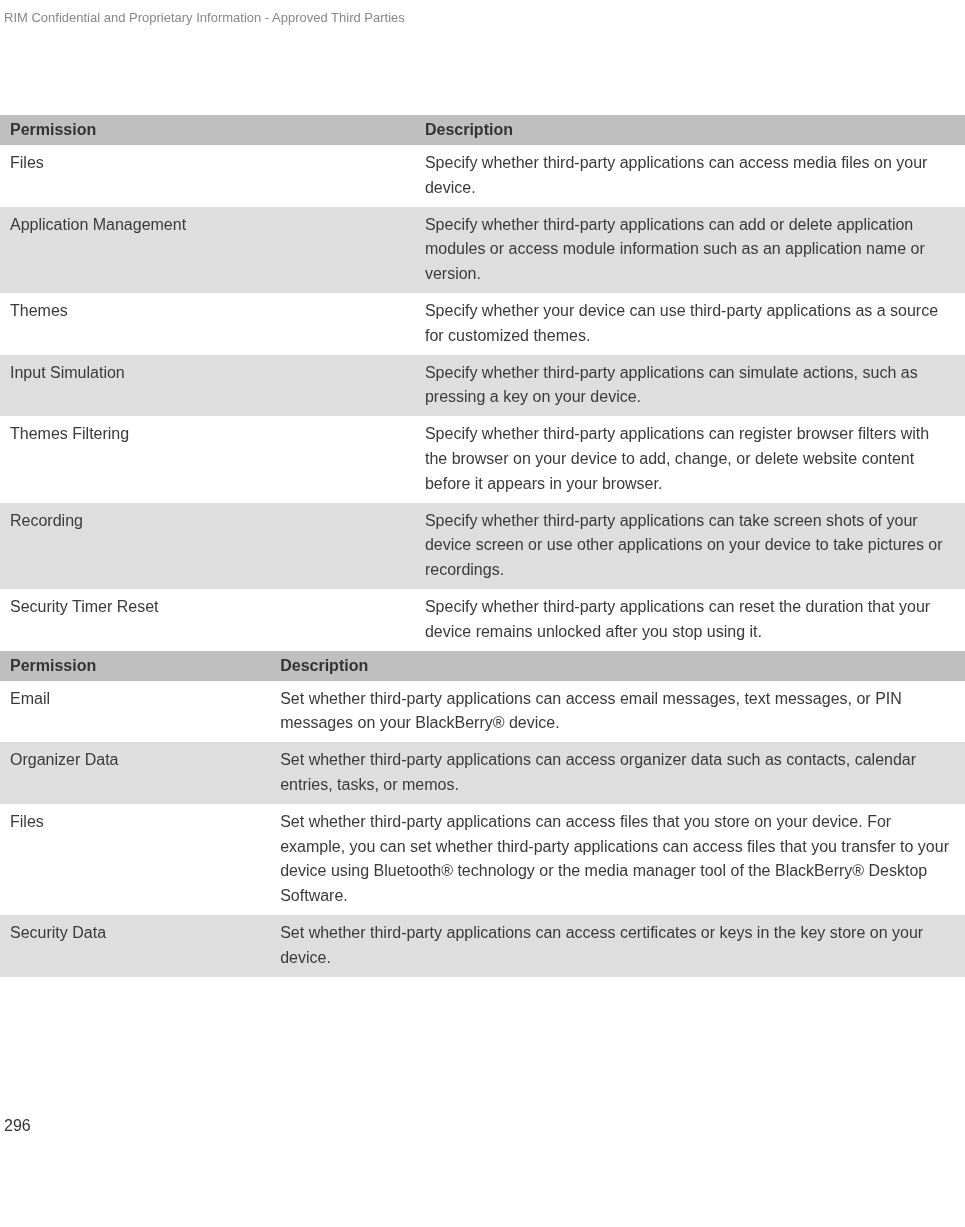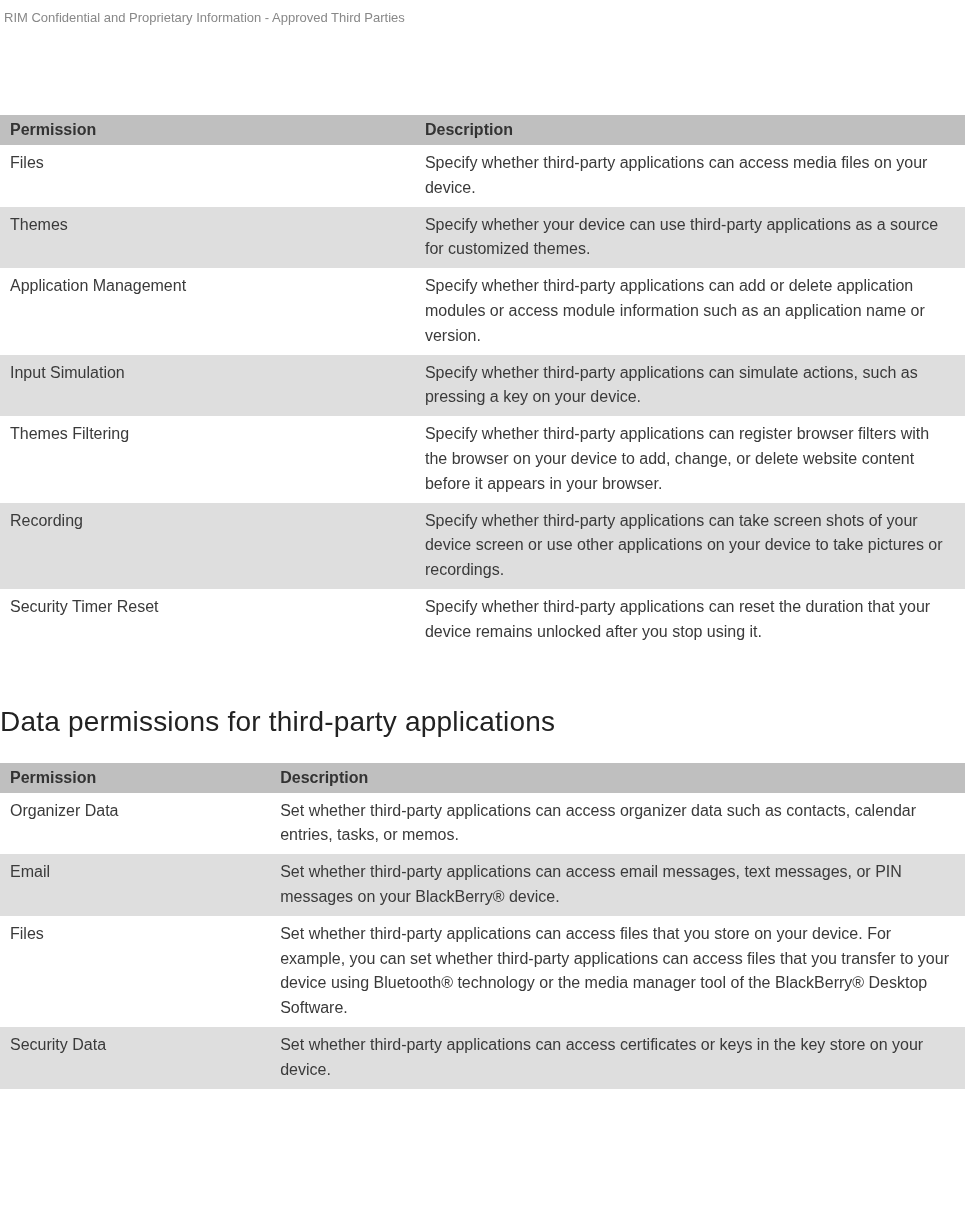--- a/index.html
+++ b/index.html
@@ -70,63 +70,62 @@
         <th>Permission</th>
         <th>Description</th>
       </tr>
     </thead>
     <tbody>
       <tr>
         <td>Files</td>
         <td>Specify whether third-party applications can access media files on your device.</td>
       </tr>
       <tr>
+        <td>Application Management</td>
+        <td>Specify whether third-party applications can add or delete application modules or access module information such as an application name or version.</td>
+      </tr>
+      <tr>
         <td>Themes</td>
         <td>Specify whether your device can use third-party applications as a source for customized themes.</td>
-      </tr>
-      <tr>
-        <td>Application Management</td>
-        <td>Specify whether third-party applications can add or delete application modules or access module information such as an application name or version.</td>
       </tr>
       <tr>
         <td>Input Simulation</td>
         <td>Specify whether third-party applications can simulate actions, such as pressing a key on your device.</td>
       </tr>
       <tr>
         <td>Themes Filtering</td>
         <td>Specify whether third-party applications can register browser filters with the browser on your device to add, change, or delete website content before it appears in your browser.</td>
       </tr>
       <tr>
         <td>Recording</td>
         <td>Specify whether third-party applications can take screen shots of your device screen or use other applications on your device to take pictures or recordings.</td>
       </tr>
       <tr>
         <td>Security Timer Reset</td>
         <td>Specify whether third-party applications can reset the duration that your device remains unlocked after you stop using it.</td>
       </tr>
     </tbody>
   </table>
 
-  <h2 class="section-title">Data permissions for third-party applications</h2>
 
   <table class="table2">
     <thead>
       <tr>
         <th>Permission</th>
         <th>Description</th>
       </tr>
     </thead>
     <tbody>
       <tr>
+        <td>Email</td>
+        <td>Set whether third-party applications can access email messages, text messages, or PIN messages on your BlackBerry® device.</td>
+      </tr>
+      <tr>
         <td>Organizer Data</td>
         <td>Set whether third-party applications can access organizer data such as contacts, calendar entries, tasks, or memos.</td>
-      </tr>
-      <tr>
-        <td>Email</td>
-        <td>Set whether third-party applications can access email messages, text messages, or PIN messages on your BlackBerry® device.</td>
       </tr>
       <tr>
         <td>Files</td>
         <td>Set whether third-party applications can access files that you store on your device. For example, you can set whether third-party applications can access files that you transfer to your device using Bluetooth® technology or the media manager tool of the BlackBerry® Desktop Software.</td>
       </tr>
       <tr>
         <td>Security Data</td>
         <td>Set whether third-party applications can access certificates or keys in the key store on your device.</td>
       </tr>
     </tbody>

